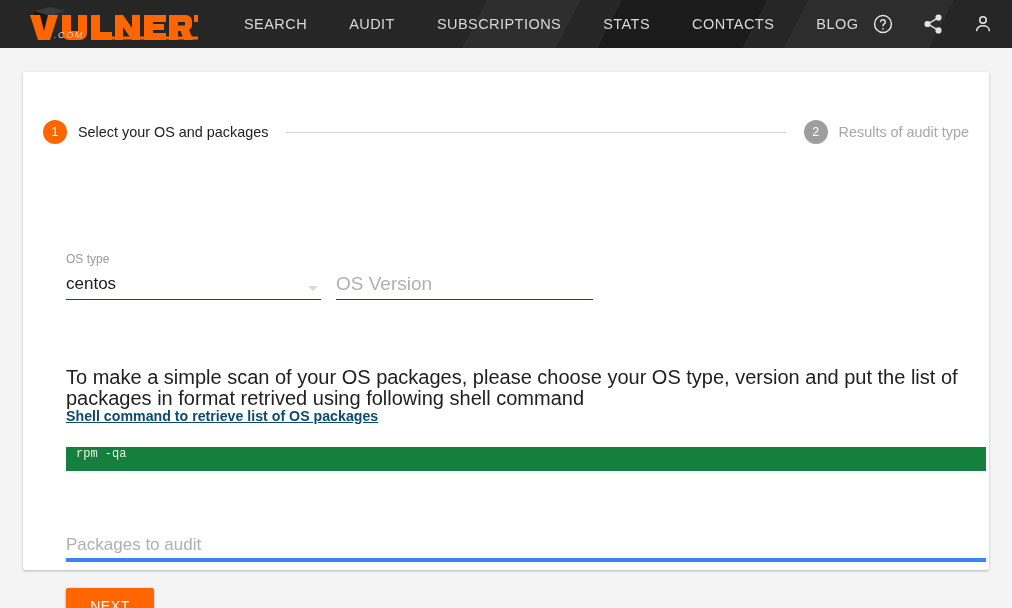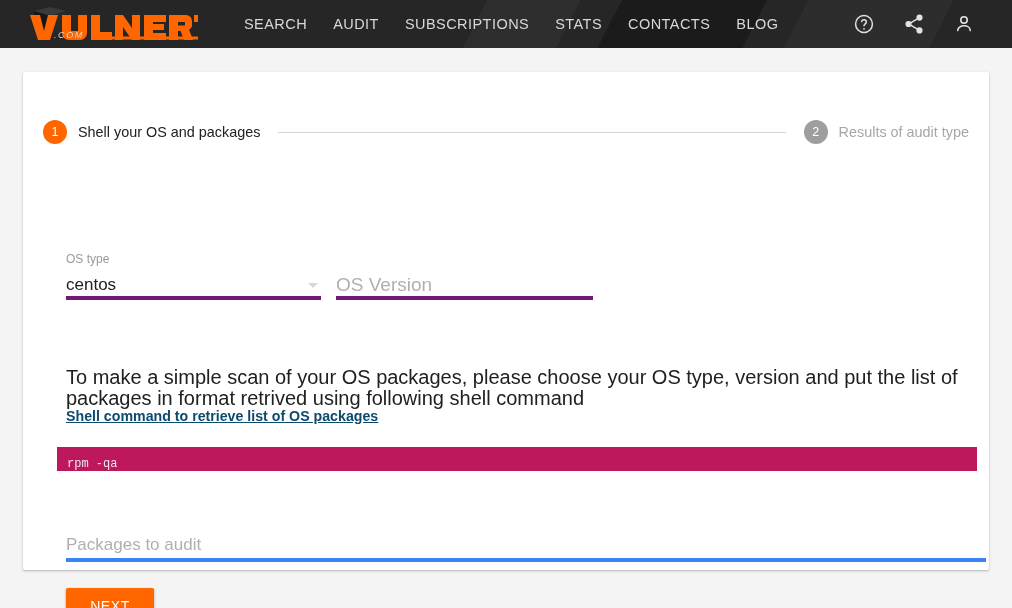--- a/index.html
+++ b/index.html
@@ -39,21 +39,21 @@
     text-decoration: none;
     cursor: pointer;
     font-style: italic;
   }
   #logo svg { display: block; }
 
   
   #mainnav {
     display: flex; align-items: center;
     margin-left: 33px;
-    gap: 0px;
+    gap: 16px;
   }
   #mainnav .navitem {
     color: #d8d8d8;
     font-size: 14.5px;
     letter-spacing: .45px;
     padding: 0 13px;
     line-height: 48px;
     text-decoration: none;
     white-space: nowrap;
     cursor: pointer;
@@ -123,23 +123,23 @@
   .field { position: relative; }
   .field-os    { width: 255px; }
   .field-ver   { width: 257px; margin-left: 15px; }
   .field-label {
     font-size: 12px; color: #9a9a9a;
     margin-bottom: 7px;
     line-height: 14px;
   }
   .field-control {
     position: relative;
-    border-bottom: 4px solid #701a75;
+    border-bottom: 1px solid #701a75;
     height: 27px;
-    display: flex; align-items: center;
+    display: flex; align-items: flex-start;
     cursor: text;
   }
   .field-value {
     font-size: 17px; color: #212121;
     line-height: 22px;
   }
   .field-placeholder {
     font-size: 19px; color: #b0b0b0;
     line-height: 22px;
   }
@@ -163,24 +163,24 @@
   #shell-heading {
     position: absolute;
     left: 43px; top: 336px;
     font-size: 14.2px;
     font-weight: bold;
     color: #0c4a6e;
     text-decoration: underline;
   }
   #code-block {
     position: absolute;
-    left: 34px; top: 375px;
+    left: 43px; top: 375px;
     width: 920px; height: 24px;
-    background: #be185d;
-    display: flex; align-items: flex-end;
+    background: #15803d;
+    display: flex; align-items: flex-start;
   }
   #code-block code {
     color: #eaeaea;
     font-family: "Liberation Mono", "DejaVu Sans Mono", monospace;
     font-size: 12px;
     padding-left: 10px;
     white-space: pre;
   }
 
   
@@ -278,21 +278,21 @@
     </div>
 
   </div>
 </div>
 
 <div id="card">
 
   <div id="stepper">
     <div class="step">
       <span class="step-num active">1</span>
-      <span class="step-label active">Shell your OS and packages</span>
+      <span class="step-label active">Select your OS and packages</span>
     </div>
     <div class="step-line"></div>
     <div class="step">
       <span class="step-num inactive">2</span>
       <span class="step-label inactive">Results of audit type</span>
     </div>
   </div>
 
   <div id="fields-row">
 

